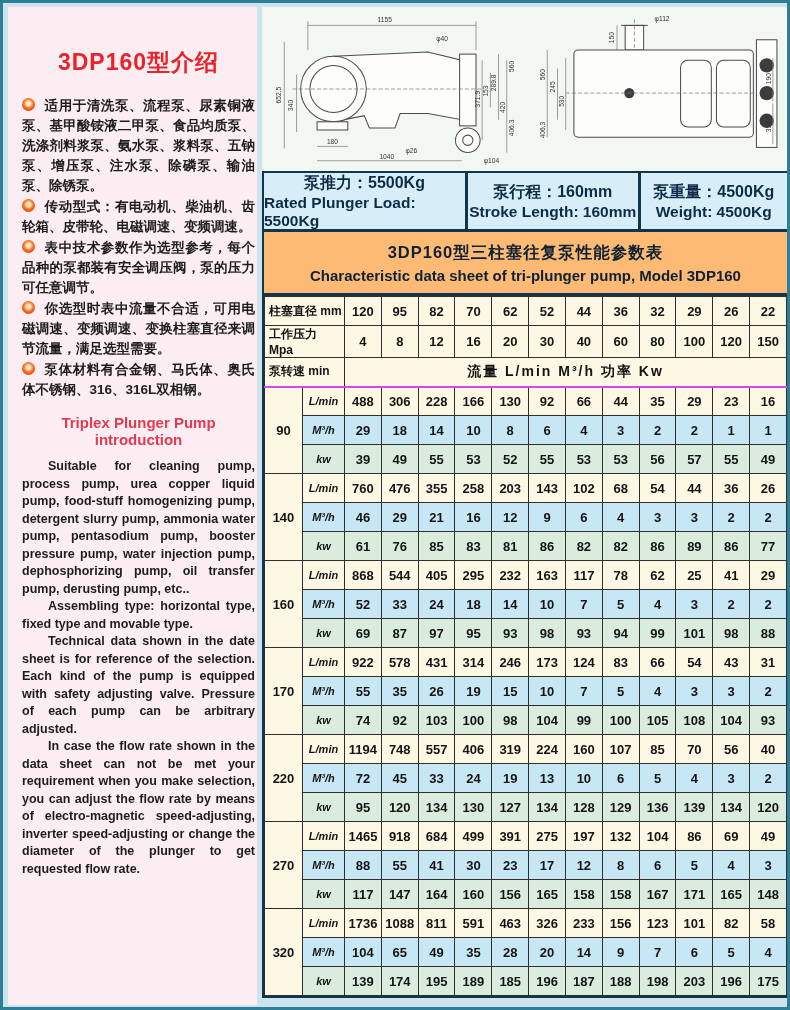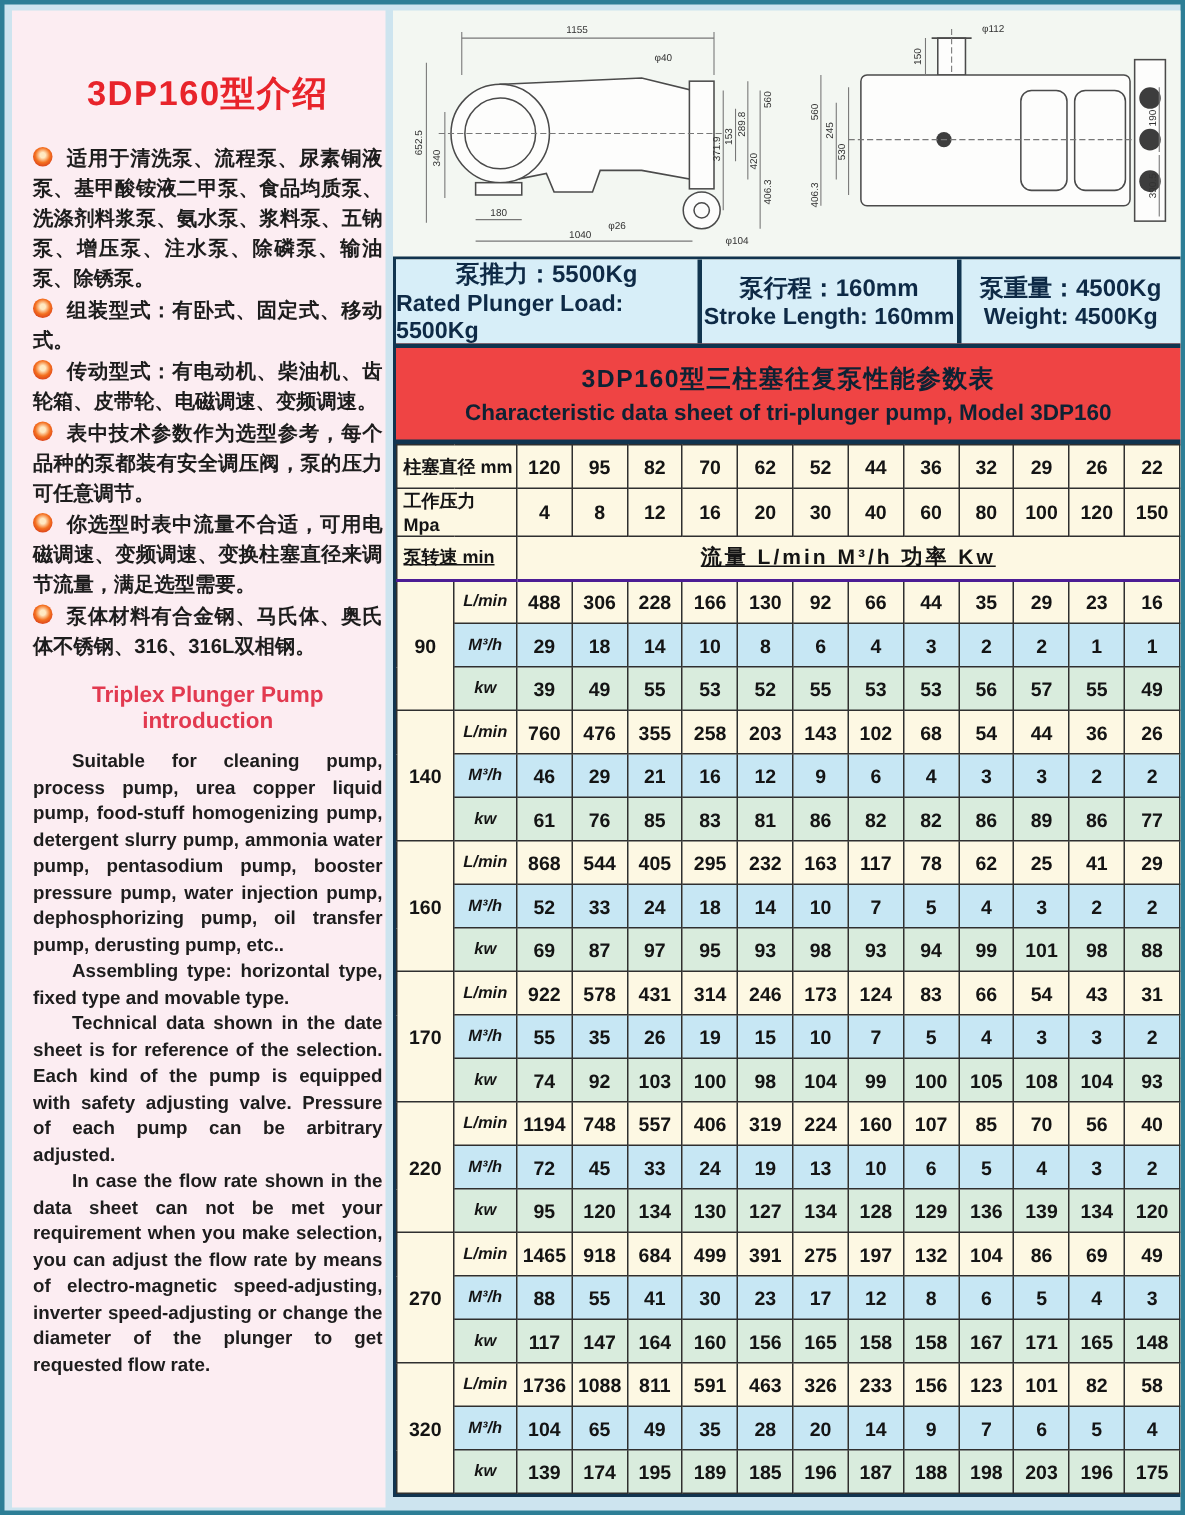--- a/index.html
+++ b/index.html
@@ -51,53 +51,52 @@
     display:flex; flex-direction:column; justify-content:center; align-items:center;
     border-right:3px solid #11344f; color:#0e2a46; font-weight:bold;
   }
   .spec-box:last-child { border-right:none; }
   .spec-box .cn { font-size:16px; }
   .spec-box .en { font-size:15.5px; }
   .spec-w1 { width:39%; } .spec-w2 { width:33%; } .spec-w3 { width:28%; }
   
   .title-block {
     border-top:3px solid #11344f; border-bottom:3px solid #11344f;
-    background:#ef4444; color:#0e2233; text-align:center;
+    background:#fdba74; color:#0e2233; text-align:center;
     padding:10px 4px 9px 4px; font-weight:bold;
   }
   .title-block .cn { font-size:16.5px; letter-spacing:1px; }
   .title-block .en { font-size:15px; margin-top:3px; }
   
   .table-wrap { flex:1; }
   table { width:100%; height:100%; border-collapse:collapse; table-layout:fixed; }
   td, th {
     border:1px solid #2f2f2f; text-align:center; vertical-align:middle;
     font-size:13px; font-weight:bold; color:#141414; padding:0;
   }
   tr { height:29px; }
   th.lbl { font-size:12px; text-align:left; padding-left:4px; background:#fdf8e3; font-weight:bold; }
   td.flow { font-size:14px; background:#fdf8e3; letter-spacing:2px; }
   td.unit { font-size:11px;font-style:italic; }
   td.speed { background:#fdf8e3; font-size:13px; }
   .r-cream { background:#fdf8e3; }
   .r-blue  { background:#c7e7f4; }
   .r-green { background:#d9ecdd; }
-  tr.flow-header-row td, tr.flow-header-row th { border-bottom:2px solid #4c1d95;text-decoration:underline; }
+  tr.flow-header-row td, tr.flow-header-row th { border-bottom:2px solid #d946ef; }
 </style>
 </head>
 <body>
 
 <div class="page">
 
   <div class="sidebar">
     <div class="sidebar-title">3DP160型介绍</div>
 
     <div class="cn-bullets">
       <div class="bullet-item"><span class="bullet"></span><span>适用于清洗泵、流程泵、尿素铜液泵、基甲酸铵液二甲泵、食品均质泵、洗涤剂料浆泵、氨水泵、浆料泵、五钠泵、增压泵、注水泵、除磷泵、输油泵、除锈泵。</span></div>
-      <div class="bullet-item"><span class="bullet"></span><span>组装型式：有卧式、固定式、移动式。</span></div>
       <div class="bullet-item"><span class="bullet"></span><span>传动型式：有电动机、柴油机、齿轮箱、皮带轮、电磁调速、变频调速。</span></div>
       <div class="bullet-item"><span class="bullet"></span><span>表中技术参数作为选型参考，每个品种的泵都装有安全调压阀，泵的压力可任意调节。</span></div>
       <div class="bullet-item"><span class="bullet"></span><span>你选型时表中流量不合适，可用电磁调速、变频调速、变换柱塞直径来调节流量，满足选型需要。</span></div>
       <div class="bullet-item"><span class="bullet"></span><span>泵体材料有合金钢、马氏体、奥氏体不锈钢、316、316L双相钢。</span></div>
     </div>
 
     <div class="en-subtitle">Triplex Plunger Pump introduction</div>
 
     <div class="en-paras">
       <p>Suitable for cleaning pump, process pump, urea copper liquid pump, food-stuff homogenizing pump, detergent slurry pump, ammonia water pump, pentasodium pump, booster pressure pump, water injection pump, dephosphorizing pump, oil transfer pump, derusting pump, etc..</p>

